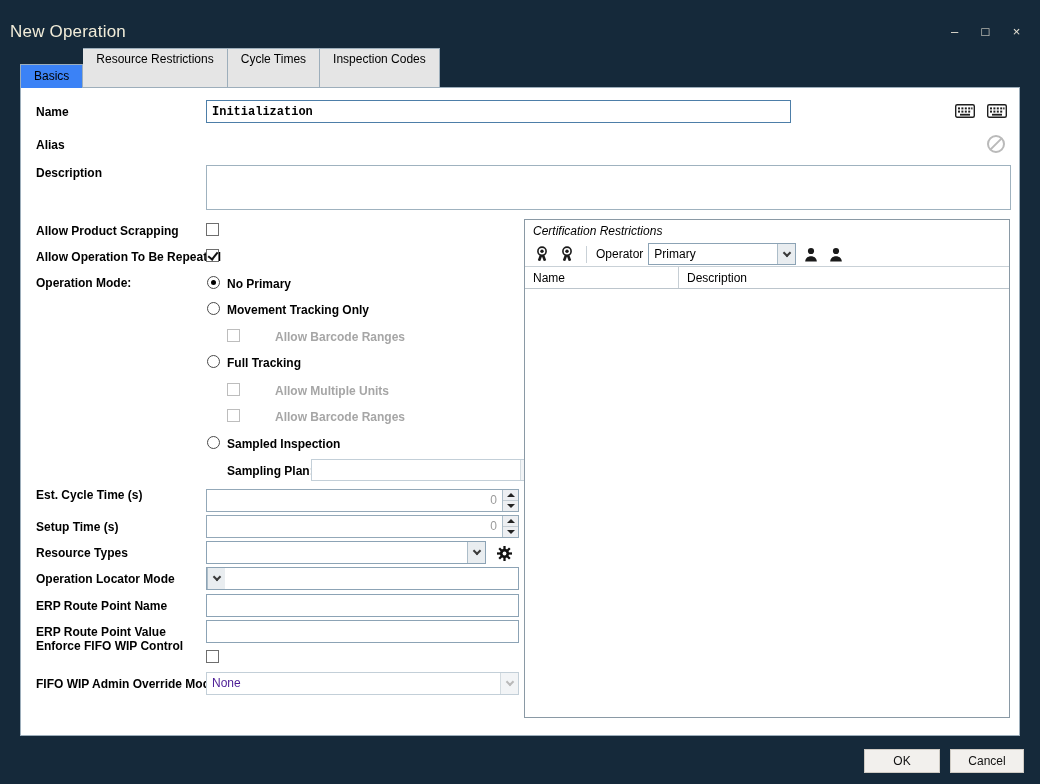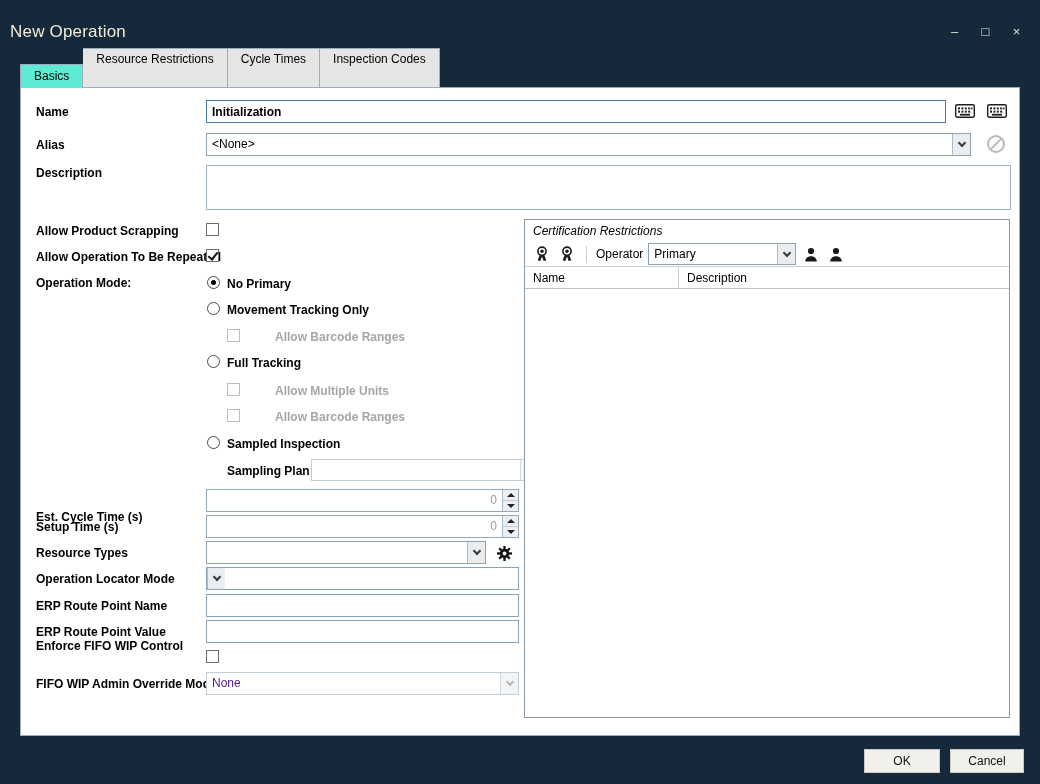--- a/index.html
+++ b/index.html
@@ -9,21 +9,21 @@
     font-family:"Liberation Sans", sans-serif; font-size:12px; color:#000;
   }
   
   .win-title { position:absolute; left:10px; top:22px; font-size:17px; color:#F1ECD9; letter-spacing:.2px; }
   .win-controls { position:absolute; top:24px; right:16px; display:flex; gap:16px; color:#E9E4D6; font-size:13px; }
   .win-controls span { width:15px; text-align:center; cursor:default; }
   
   .tabs { position:absolute; left:20px; top:64px; height:24px; display:flex; align-items:flex-end; z-index:6; }
   .tab { height:40px; line-height:21px; padding:0 13px; background:#e5e5e5; border:1px solid #9DAEBB; border-left:none; cursor:default; white-space:nowrap; }
   .tab:first-child { border-left:1px solid #9DAEBB; }
-  .tab.on { background:#5eead4; height:24px; line-height:23px; border-bottom:none; border-left:1px solid #9DAEBB; }
+  .tab.on { background:#3b82f6; height:24px; line-height:23px; border-bottom:none; border-left:1px solid #9DAEBB; }
   
   .panel { position:absolute; left:20px; top:87px; width:1000px; height:649px; background:#fff; border:1px solid #9DAEBB; z-index:2; }
   .lbl { position:absolute; white-space:nowrap; height:14px; line-height:14px;font-weight:bold; }
   .bold { font-weight:bold; }
   .dis { color:#A6A6A6;margin-left:28px; }
   
   .txt { position:absolute; border:1px solid #8CA3B5; background:#fff; font-family:inherit; font-size:12px; padding:0 5px; outline:none; }
   .name-input { border-color:#4D7EA8; font-weight:bold; }
   .area { position:absolute; border:1px solid #9FB2BF; background:#fff; font-family:inherit; font-size:12px; padding:3px 5px; resize:none; outline:none; }
   
@@ -89,21 +89,21 @@
 <div class="tabs">
   <div class="tab on">Basics</div>
   <div class="tab">Resource Restrictions</div>
   <div class="tab">Cycle Times</div>
   <div class="tab">Inspection Codes</div>
 </div>
 
 <div class="panel">
 
   <label class="lbl bold" style="left:15px;top:17px">Name</label>
-  <input class="txt name-input" style="left: 185px; top: 12px; width: 740px; height: 23px;" value="Initialization">
+  <input class="txt name-input" style="left: 185px; top: 12px; width: 585px; height: 23px; font-family: Liberation Mono, monospace;" value="Initialization">
   <span class="mini-icon" style="left:933px;top:13px">
     <svg width="20" height="16" viewBox="0 0 20 16">
       <rect x="0.7" y="1.7" width="18.6" height="12.6" rx="1.5" fill="none" stroke="#1F1F1F" stroke-width="1.4"></rect>
       <g fill="#1F1F1F">
         <rect x="3" y="4.4" width="2" height="2"></rect>
           <rect x="6.4" y="4.4" width="2" height="2"></rect>
           <rect x="9.8" y="4.4" width="2" height="2"></rect>
           <rect x="13.2" y="4.4" width="2" height="2"></rect>
           <rect x="16.2" y="4.4" width="1.3" height="2"></rect>
         <rect x="3" y="7.6" width="2" height="2"></rect>
@@ -126,26 +126,20 @@
         <rect x="3" y="7.6" width="2" height="2"></rect>
           <rect x="6.4" y="7.6" width="2" height="2"></rect>
           <rect x="9.8" y="7.6" width="2" height="2"></rect>
           <rect x="13.2" y="7.6" width="2" height="2"></rect>
         <rect x="5" y="10.8" width="10" height="1.8"></rect>
       </g>
     </svg>
   </span>
 
   <label class="lbl" style="left:15px;top:50px">Alias</label>
-  <div class="combo abs" style="left:185px;top:45px;width:765px">
-    <span class="combo-val">&lt;None&gt;</span>
-    <span class="combo-btn">
-        <i class="chev"></i>
-      </span>
-  </div>
   <span class="blocked" style="left:966px;top:47px"></span>
 
   <label class="lbl" style="left:15px;top:78px">Description</label>
   <textarea class="area" style="left: 185px; top: 77px; width: 805px; height: 45px;"></textarea>
 
   <label class="lbl" style="left:15px;top:136px">Allow Product Scrapping</label>
   <span class="cb" style="left:185px;top:135px"></span>
 
   <label class="lbl" style="left:15px;top:162px">Allow Operation To Be Repeated</label>
   <span class="cb on" style="left:185px;top:161px"></span>
@@ -174,21 +168,21 @@
   <label class="lbl" style="left:206px;top:349px">Sampled Inspection</label>
 
   <label class="lbl" style="left:206px;top:376px">Sampling Plan:</label>
   <div class="combo abs disc" style="left:290px;top:371px;width:228px;height:22px">
     <span class="combo-val"></span>
     <span class="combo-btn">
         <i class="chev"></i>
       </span>
   </div>
 
-  <label class="lbl" style="left:15px;top:422px">Est. Cycle Time  (s)</label>
+  <label class="lbl" style="left:15px;top:400px">Est. Cycle Time  (s)</label>
   <div class="spin" style="left:185px;top:401px;width:313px">
     <span class="spin-val">0</span>
     <span class="spin-btns">
       <span class="sb up">
           <i class="tri u"></i>
         </span>
       <span class="sb">
           <i class="tri d"></i>
         </span>
     </span>

